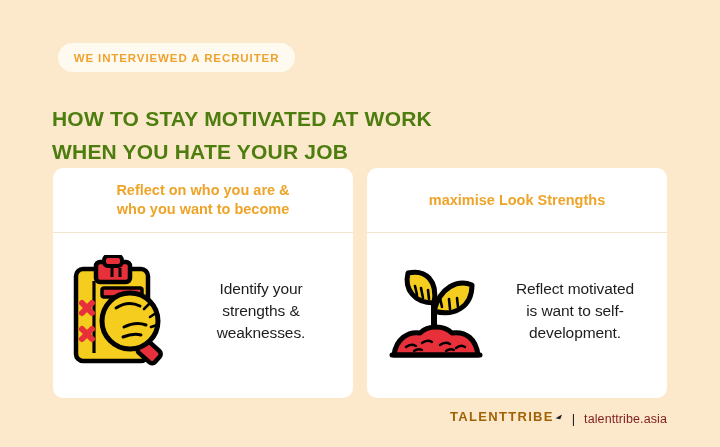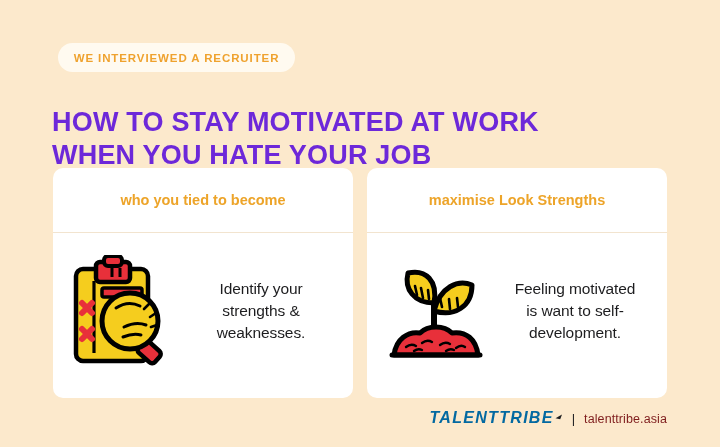--- a/index.html
+++ b/index.html
@@ -42,22 +42,22 @@
     letter-spacing: 0.9px;
     white-space: nowrap;
   }
 
   
   .headline {
     position: absolute;
     left: 52px;
     top: 88px;
     width: 600px;
-    color: #6d28d9;
-    font-size: 27px;
+    color: #4d7c0f;
+    font-size: 21px;
     font-weight: bold;
     letter-spacing: 0.2px;
     line-height: 33px;
   }
   .headline-line {
     display: block;
     white-space: nowrap;
   }
 
   
@@ -136,25 +136,24 @@
     display: flex;
     align-items: center;
     gap: 9px;
   }
   .logo-wrap {
     display: flex;
     align-items: flex-start;
     gap: 1px;
   }
   .logo-text {
-    color: #0369a1;
-    font-size: 16px;
+    color: #a16207;
+    font-size: 13px;
     font-weight: bold;
     letter-spacing: 1.3px;
-    font-style: italic;
   }
   .logo-mark {
     display: block;
     margin-top: 1px;
   }
   .footer-divider {
     color: #1d1d1f;
     font-size: 13px;
     line-height: 13px;
     font-weight: normal;
@@ -176,21 +175,22 @@
 
   <h1 class="headline">
     <span class="headline-line">HOW TO STAY MOTIVATED AT WORK</span>
     <span class="headline-line">WHEN YOU HATE YOUR JOB</span>
   </h1>
 
   <div class="cards">
 
     <div class="card">
       <div class="card-header">
-        <span class="card-title-line">who you tied to become</span>
+        <span class="card-title-line">Reflect on who you are &amp;</span>
+        <span class="card-title-line">who you want to become</span>
       </div>
       <div class="card-body">
         <div class="card-illustration">
           <svg width="108" height="112" viewBox="0 0 108 112" xmlns="http://www.w3.org/2000/svg">
 
             <rect x="8" y="14" width="72" height="92" rx="7" fill="#f5cd1e" stroke="#000" stroke-width="4.5"></rect>
 
             <line x1="26" y1="26" x2="26" y2="98" stroke="#000" stroke-width="3.2"></line>
 
             <rect x="28" y="7" width="34" height="20" rx="4" fill="#e8303a" stroke="#000" stroke-width="4.5"></rect>
@@ -262,21 +262,21 @@
               <path d="M22 88 q5 -4 10 -1"></path>
               <path d="M38 84 q5 -4 10 -1"></path>
               <path d="M56 86 q5 -4 10 -1"></path>
               <path d="M72 89 q5 -4 9 -1"></path>
               <path d="M30 92 q4 -3 8 -1"></path>
               <path d="M62 92 q4 -3 8 -1"></path>
             </g>
           </svg>
         </div>
         <div class="card-text">
-          <span class="card-text-line">Feeling motivated</span>
+          <span class="card-text-line">Reflect motivated</span>
           <span class="card-text-line">is want to self-</span>
           <span class="card-text-line">development.</span>
         </div>
       </div>
     </div>
 
   </div>
 
   <div class="footer">
     <div class="logo-wrap">

